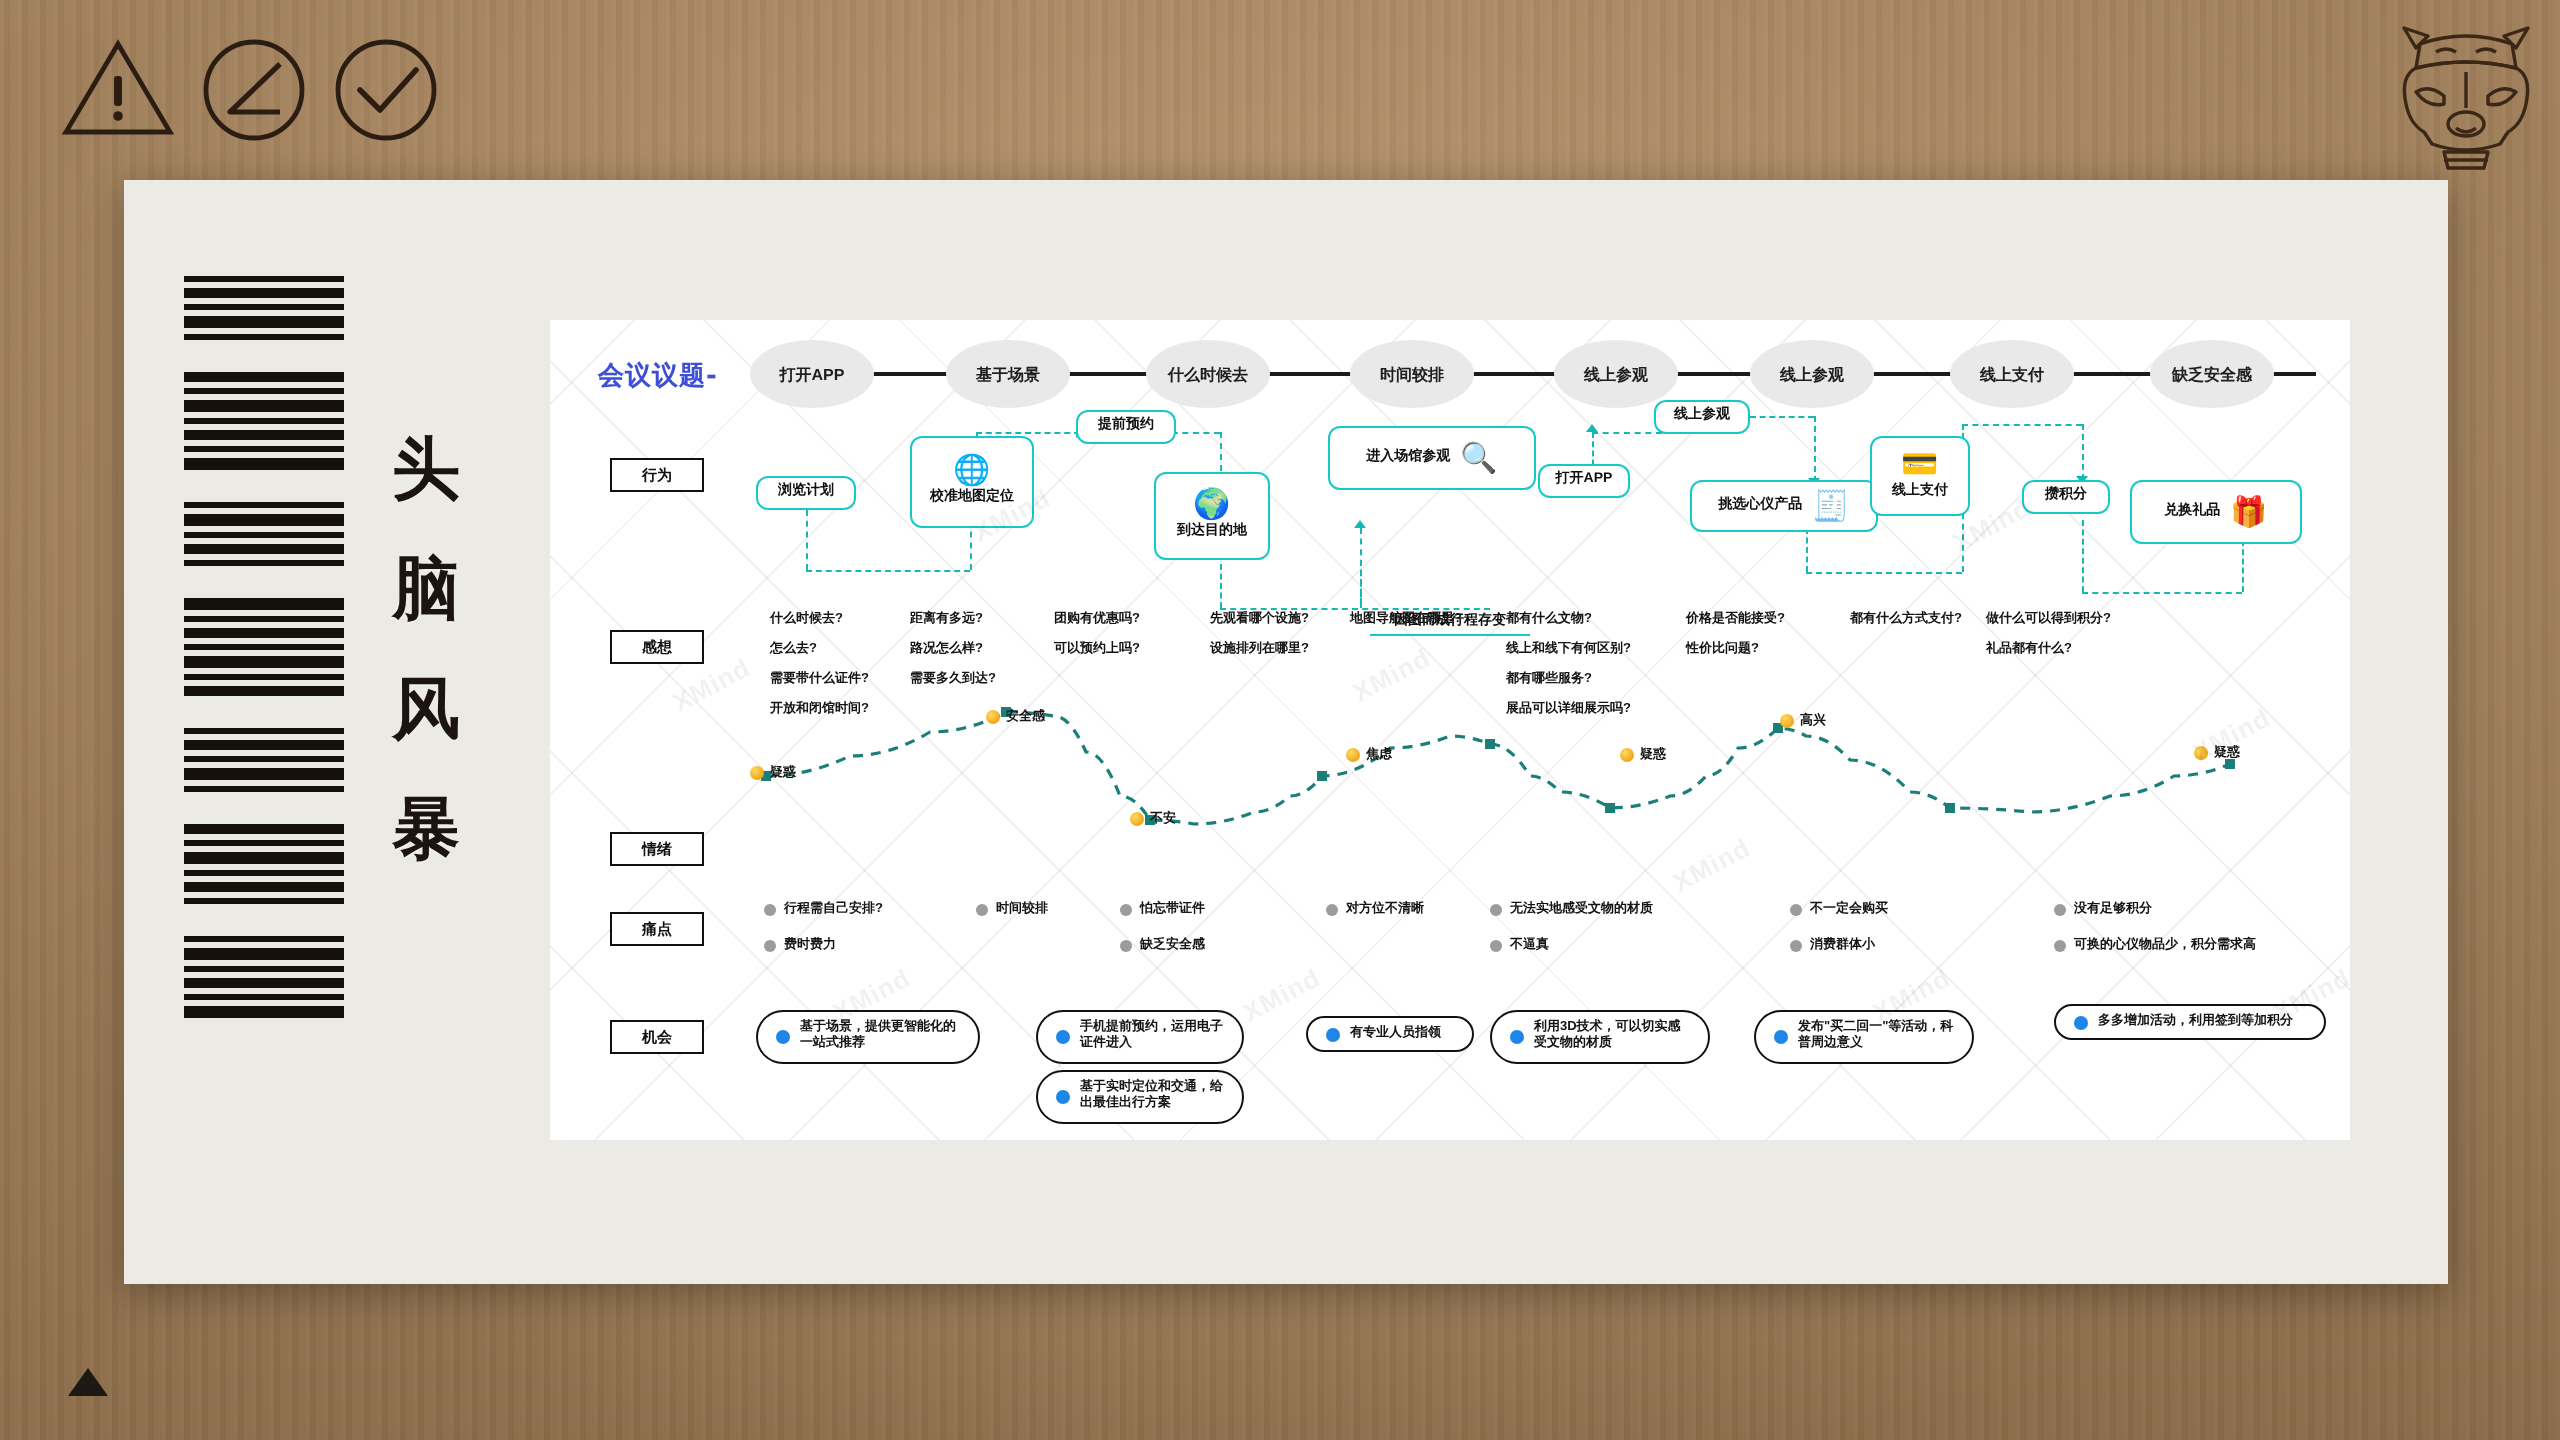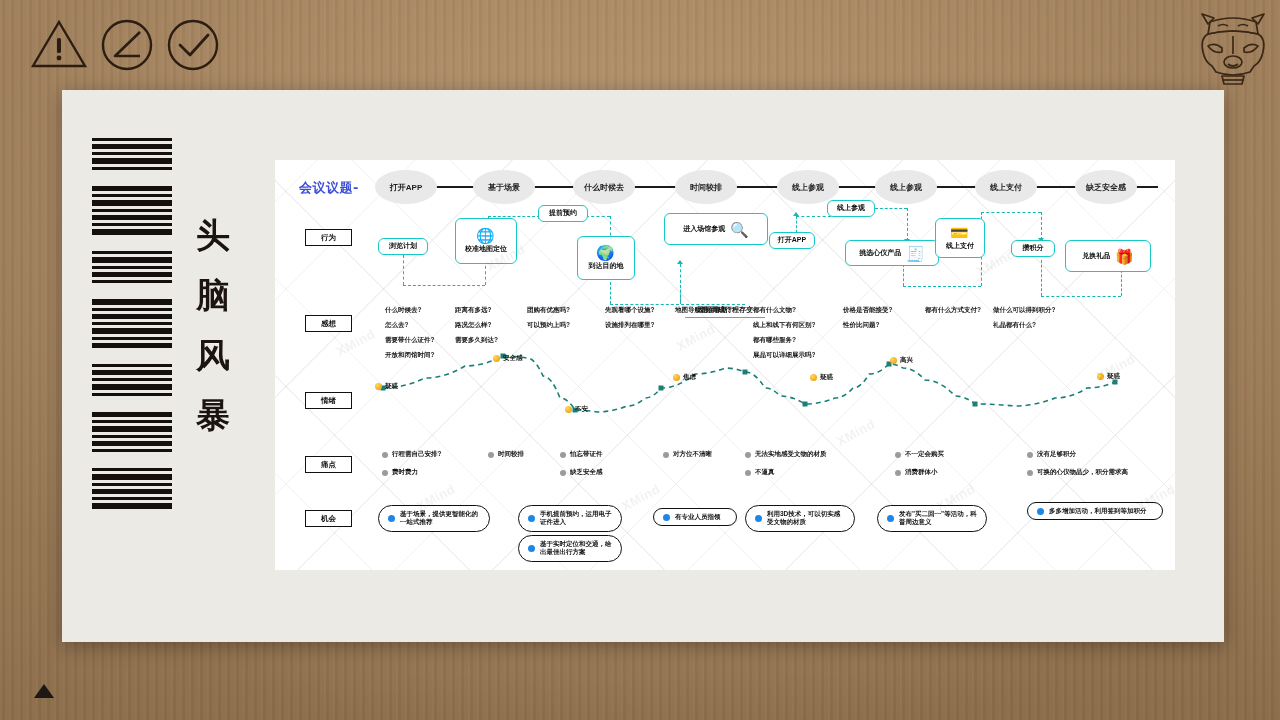--- a/index.html
+++ b/index.html
@@ -314,21 +314,21 @@
         <span>缺乏安全感</span>
       </div>
     </div>
   <div id="rowlabels-layer">
       <div class="row-label" style="top: 69px;">
         <span>行为</span>
       </div>
       <div class="row-label" style="top: 155px; align-items: center;">
         <span>感想</span>
       </div>
-      <div class="row-label" style="top: 232px; font-family: Liberation Serif, serif;">
+      <div class="row-label" style="top: 256px; font-family: Liberation Serif, serif;">
         <span>情绪</span>
       </div>
       <div class="row-label" style="top: 296px;">
         <span>痛点</span>
       </div>
       <div class="row-label" style="top: 350px;">
         <span>机会</span>
       </div>
     </div>
   <div id="conn-layer">

